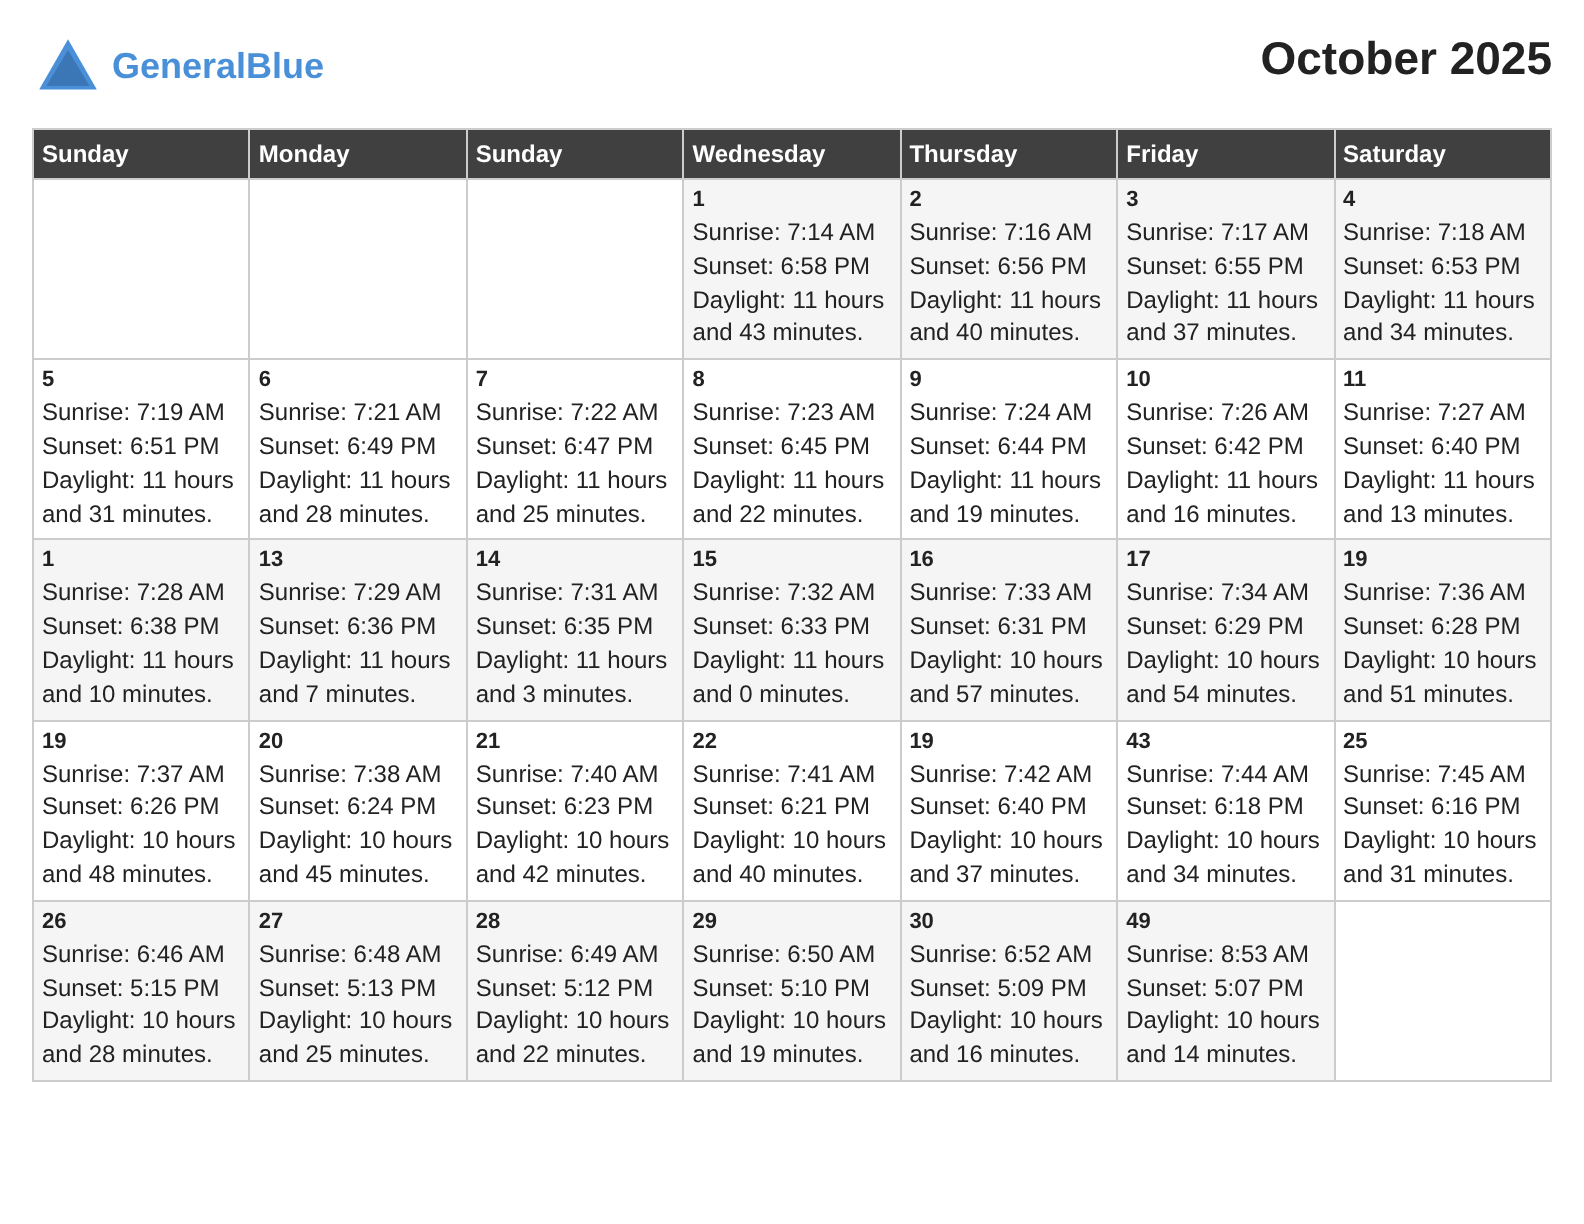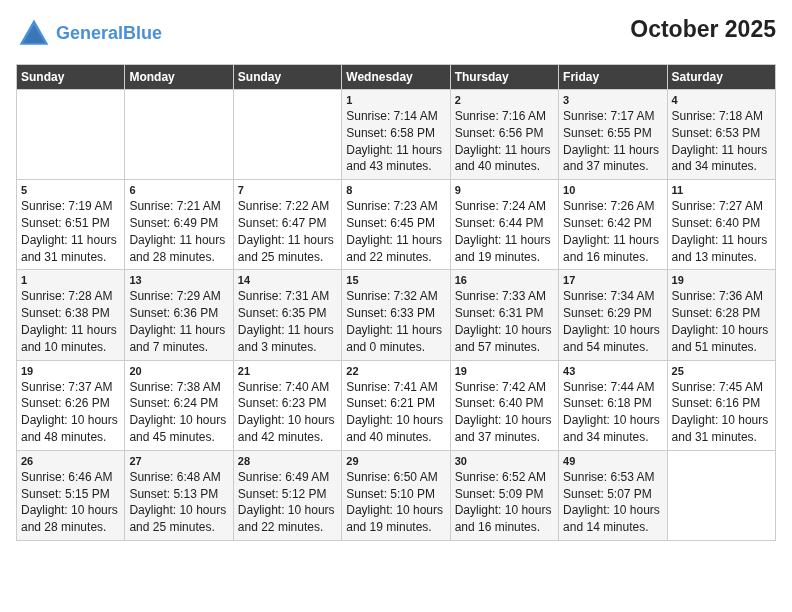--- a/index.html
+++ b/index.html
@@ -334,21 +334,21 @@
         </td>
         <td>
           <div class="day-num">30</div>
           <div class="day-info">Sunrise: 6:52 AM
 Sunset: 5:09 PM
 Daylight: 10 hours
 and 16 minutes.</div>
         </td>
         <td>
           <div class="day-num">49</div>
-          <div class="day-info">Sunrise: 6:53 AM
+          <div class="day-info">Sunrise: 8:53 AM
 Sunset: 5:07 PM
 Daylight: 10 hours
 and 14 minutes.</div>
         </td>
         <td class="empty-cell"></td>
       </tr>
     </tbody>
 </table>
 
 </body></html>

